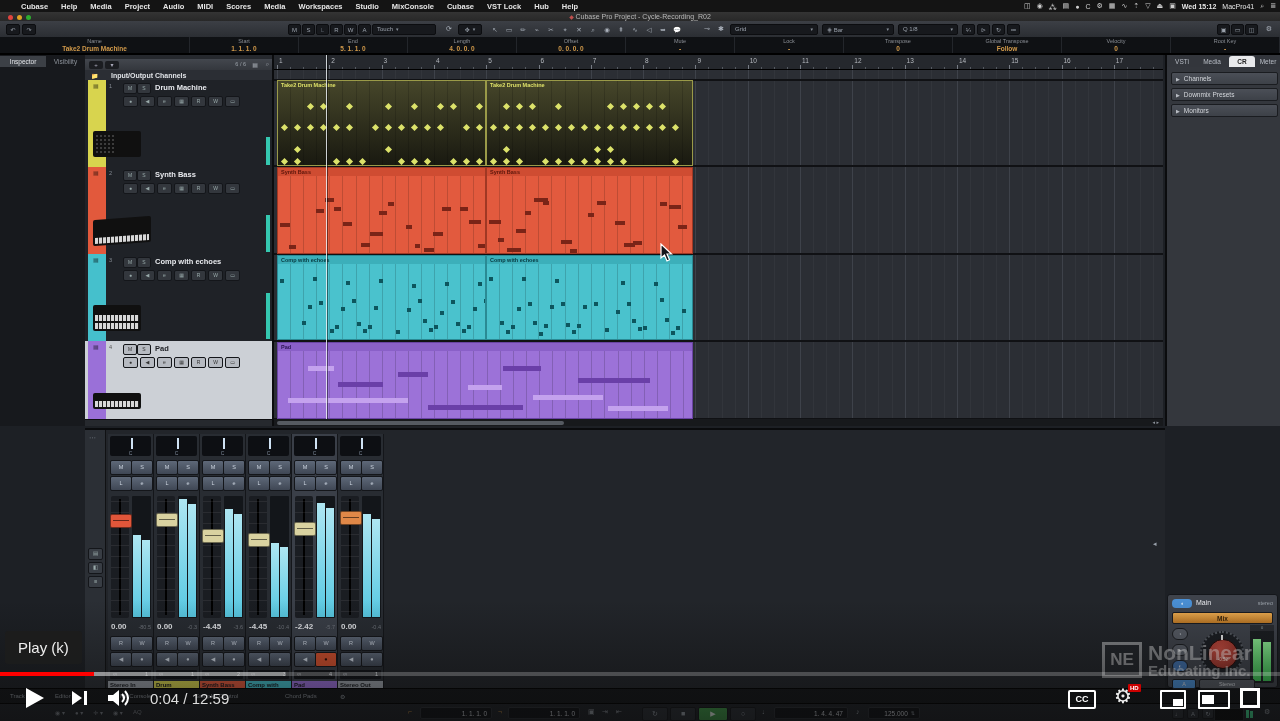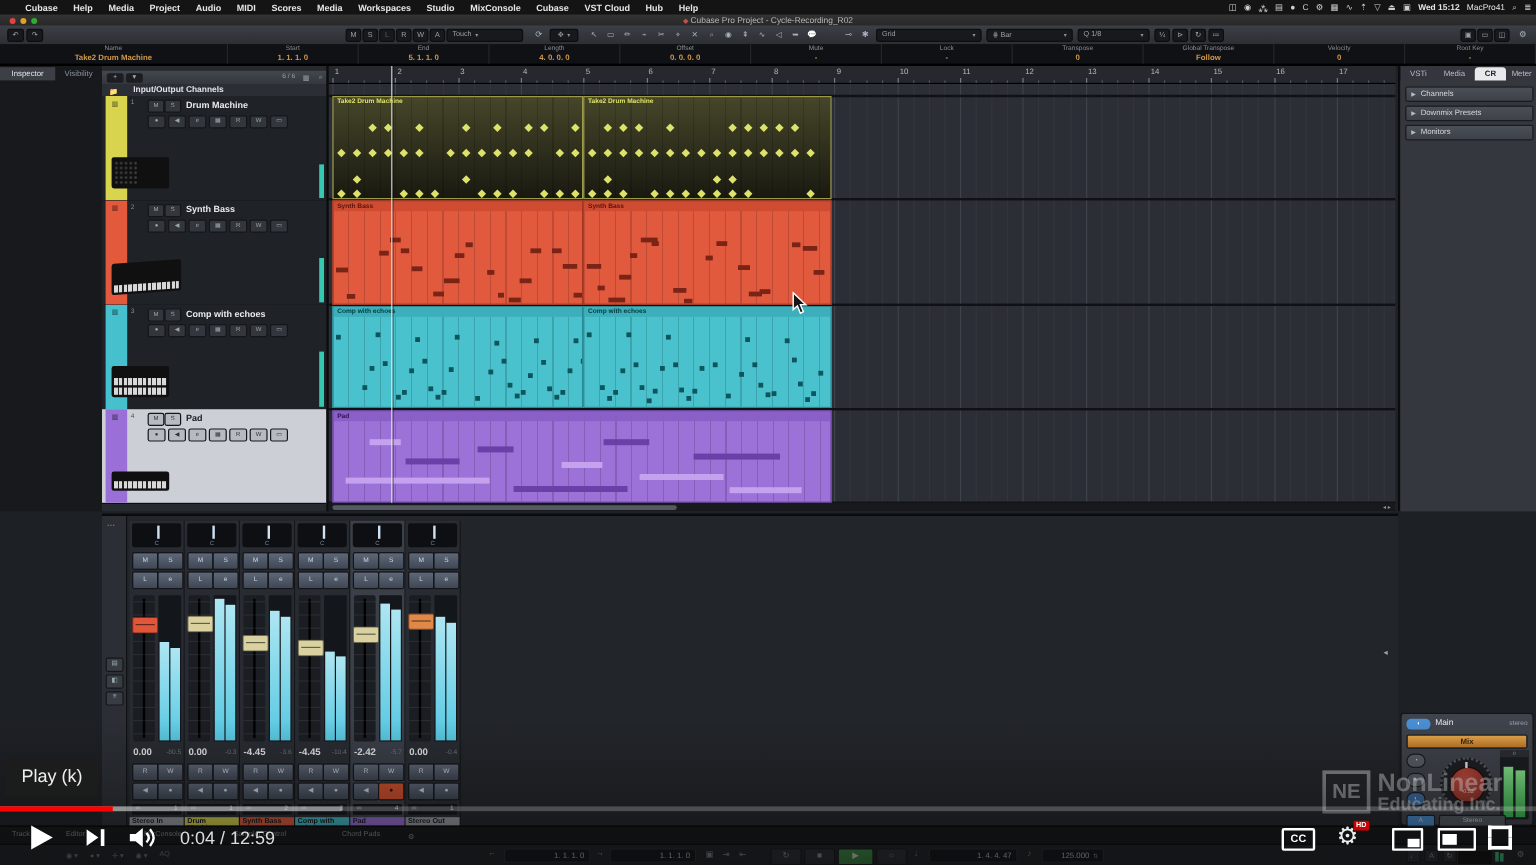--- a/index.html
+++ b/index.html
@@ -216,21 +216,21 @@
       <span class="mitem b">Media</span>
       <span class="mitem b">Project</span>
       <span class="mitem b">Audio</span>
       <span class="mitem b">MIDI</span>
       <span class="mitem b">Scores</span>
       <span class="mitem b">Media</span>
       <span class="mitem b">Workspaces</span>
       <span class="mitem b">Studio</span>
       <span class="mitem b">MixConsole</span>
       <span class="mitem b">Cubase</span>
-      <span class="mitem b">VST Cloud</span>
+      <span class="mitem b">VST Lock</span>
       <span class="mitem b">Hub</span>
       <span class="mitem b">Help</span>
     <div id="mb-right">
       <span class="sic">◫</span>
         <span class="sic">◉</span>
         <span class="sic">⁂</span>
         <span class="sic">▤</span>
         <span class="sic">●</span>
         <span class="sic">C</span>
         <span class="sic">⚙</span>

